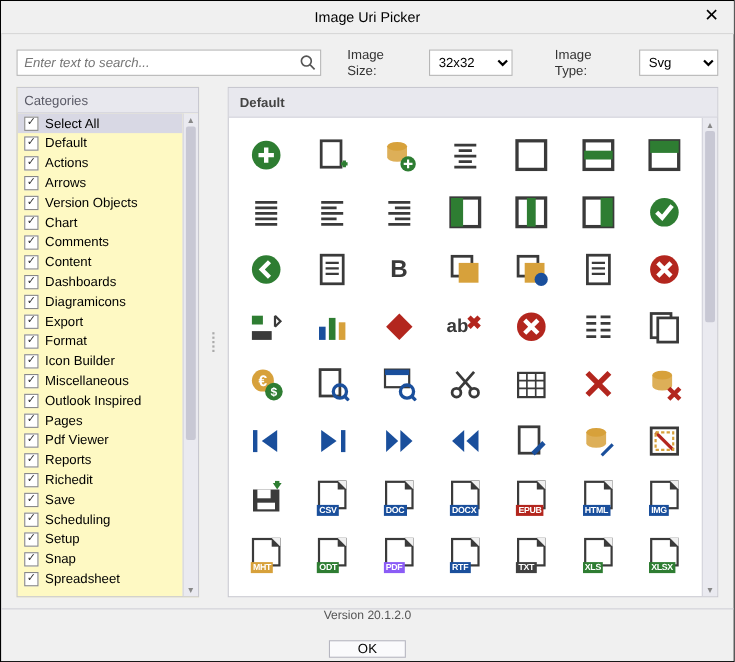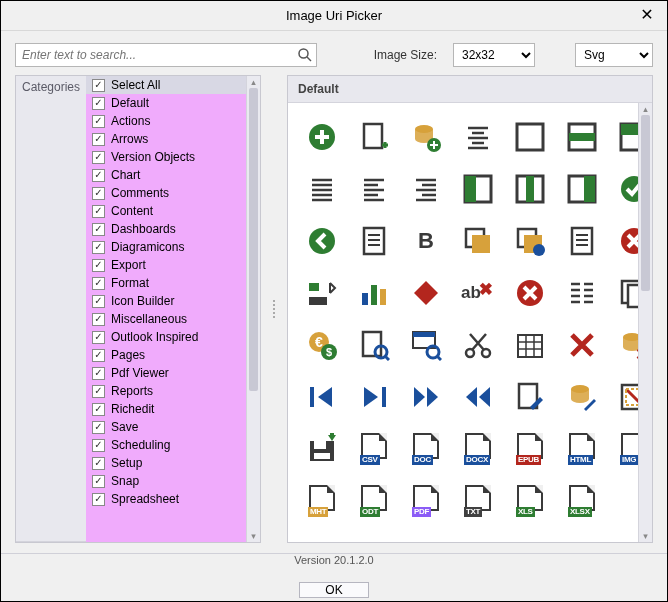--- a/index.html
+++ b/index.html
@@ -54,24 +54,24 @@
   }
   .combo.size { width: 82px; }
   .combo.type { width: 78px; }
   .maincols {
     display: flex;
     padding: 0 14px 10px 14px;
     gap: 10px;
     flex: 1; min-height: 0;
   }
   .catpanel {
-    width: 246px;
-    display: flex; 
+    width: 166px;
+    display: flex; flex-direction: column;
     border: 1px solid #c8c8d0;
-    background: #f0abfc;
+    background: #fef9c3;
   }
   .panelhead {
     background: #e8e8ee;
     padding: 4px 6px;
     color: #5a5a66;
     border-bottom: 1px solid #d4d4dc;
     font-size: 12px;
   }
   .catbody { position: relative; flex: 1; overflow: hidden; }
   .catlist { position: absolute; inset: 0 14px 0 0; overflow-y: auto; }
@@ -172,20 +172,21 @@
       <input type="text" placeholder="Enter text to search..." style="">
       <svg class="sicon" viewBox="0 0 16 16">
           <circle cx="6.5" cy="6.5" r="4.5" fill="none" stroke="#555" stroke-width="1.5"></circle>
           <line x1="10" y1="10" x2="14" y2="14" stroke="#555" stroke-width="1.5"></line>
         </svg>
     </div>
     <div class="spacer"></div>
     <span class="lbl">Image Size:</span>
     <select class="combo size"><option>32x32</option></select>
     <span style="width:16px"></span>
+    <span class="lbl">Image Type:</span>
     <select class="combo type"><option>Svg</option></select>
   </div>
 
   <div class="maincols">
     <div class="catpanel">
       <div class="panelhead">Categories</div>
       <div class="catbody">
         <div class="catlist" id="catlist">
             <div class="catitem sel">
               <span class="chk">✓</span>
@@ -649,20 +650,26 @@
             </div>
             <div class="cell">
               <div class="badge">
                 <div class="page"></div>
                 <div class="tag" style="background:#8b5cf6">PDF</div>
               </div>
             </div>
             <div class="cell">
               <div class="badge">
                 <div class="page"></div>
+                <div class="tag" style="background:#1a4f9c">RTF</div>
+              </div>
+            </div>
+            <div class="cell">
+              <div class="badge">
+                <div class="page"></div>
                 <div class="tag" style="background:#404040">TXT</div>
               </div>
             </div>
             <div class="cell">
               <div class="badge">
                 <div class="page"></div>
                 <div class="tag" style="background:#2e7d32">XLS</div>
               </div>
             </div>
             <div class="cell">

